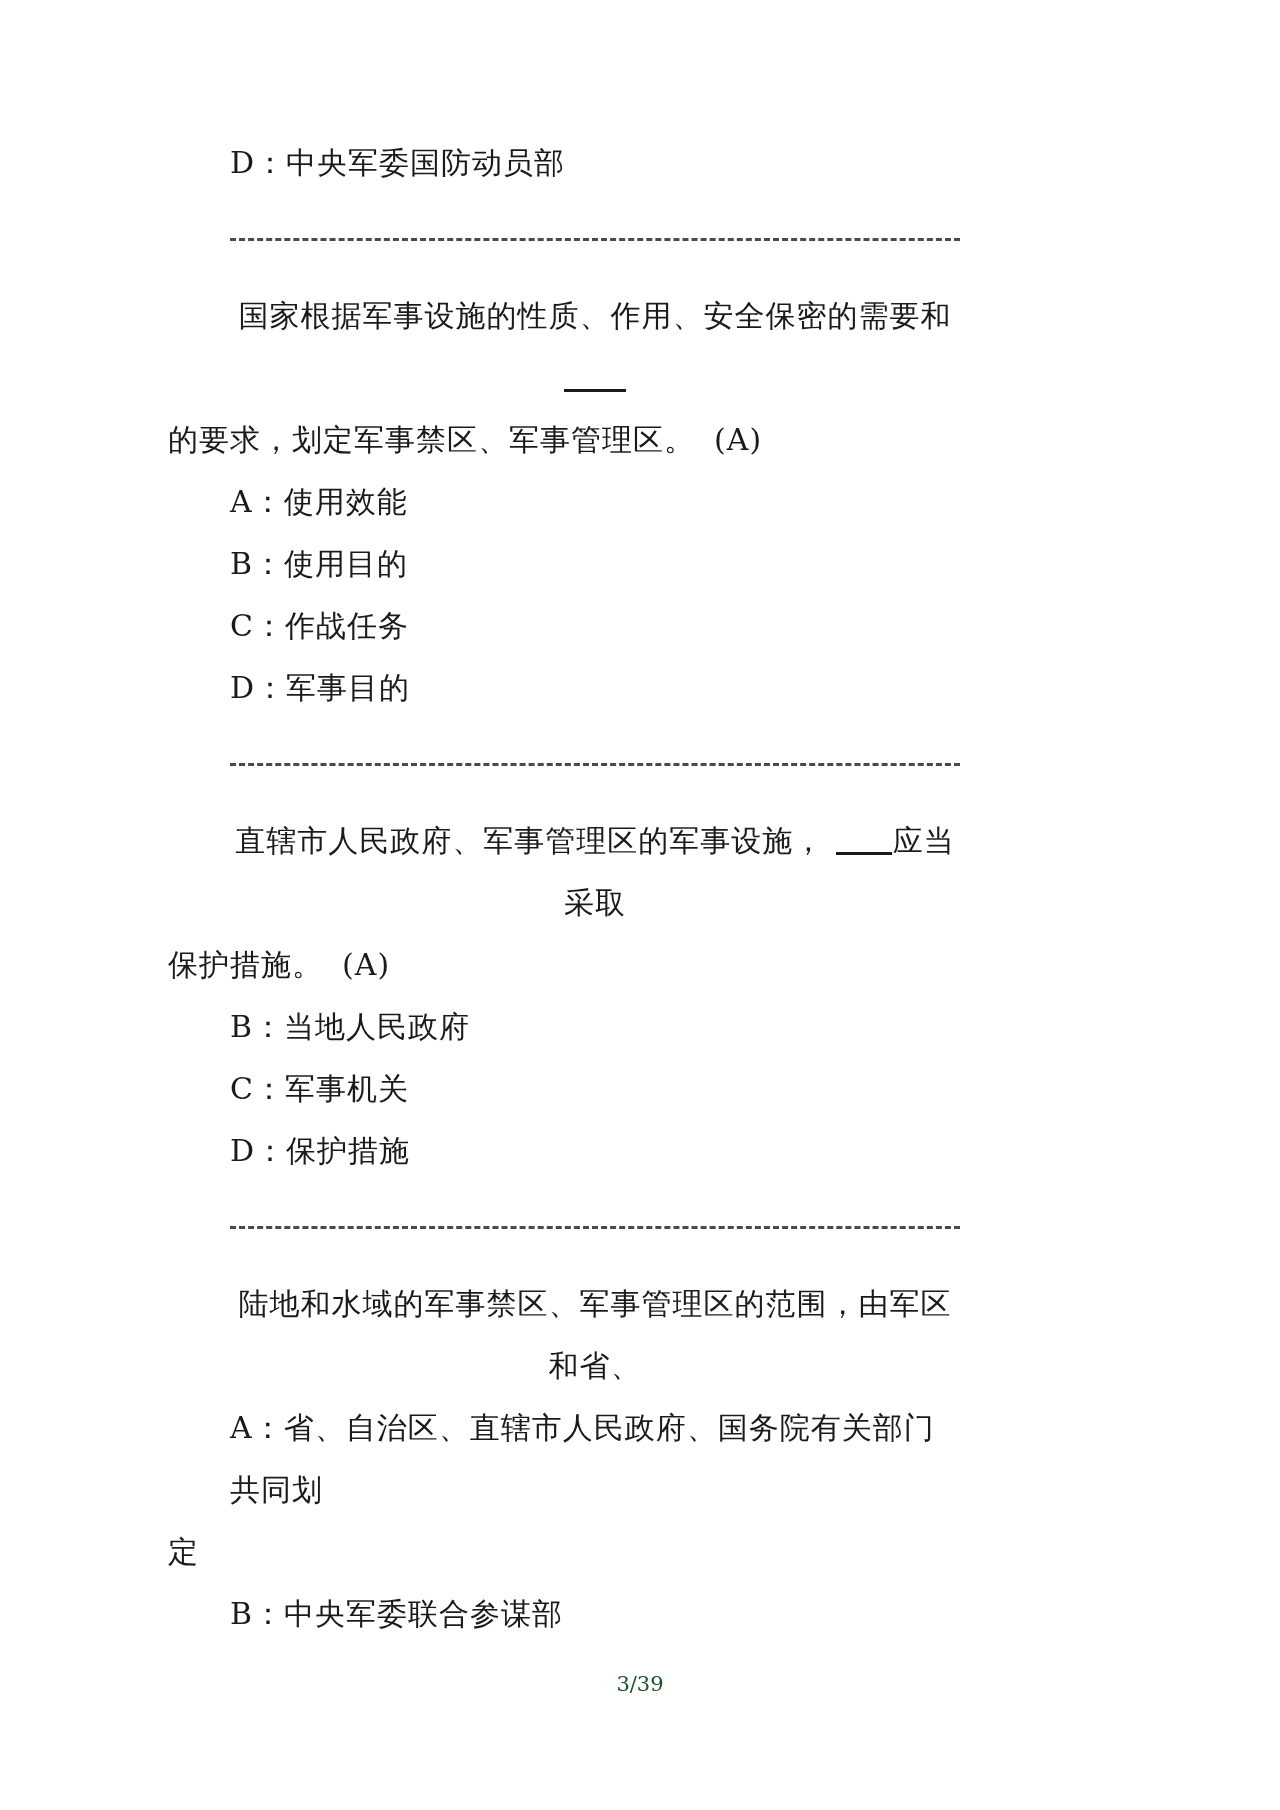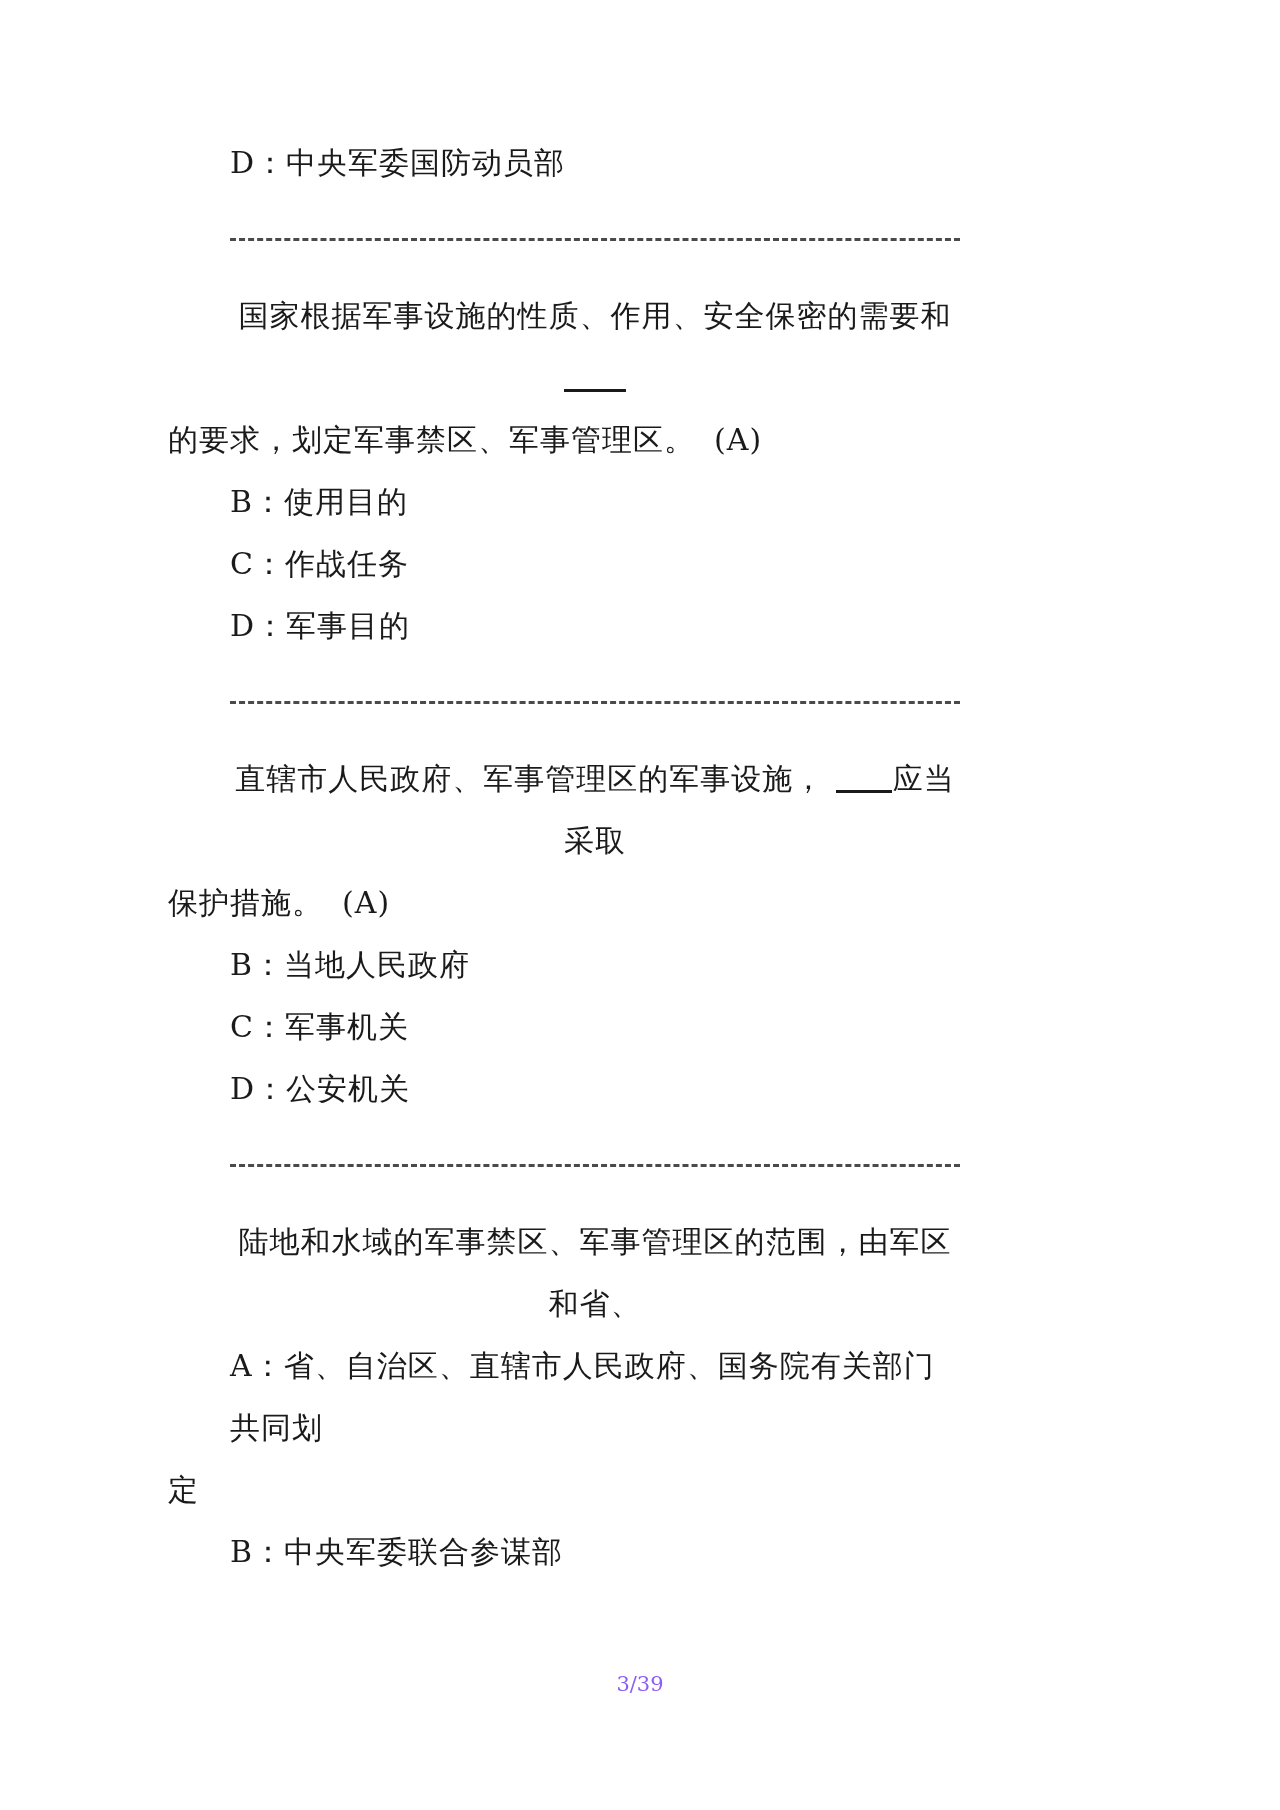--- a/index.html
+++ b/index.html
@@ -83,21 +83,21 @@
 
   .spacer-sm { height: 18px; }
 
   .footer {
     position: absolute;
     left: 0;
     top: 1672px;
     width: 1280px;
     text-align: center;
     font-size: 21px;
-    color: #8b5cf6;
+    color: #14532d;
     font-family: "DejaVu Serif", "Liberation Serif", serif;
   }
 
   .ans { letter-spacing: 0; }
 </style>
 </head>
 <body>
 
 <div class="page">
 
@@ -106,35 +106,36 @@
     <div class="line option">D：中央军委国防动员部</div>
 
     <div class="spacer-sm"></div>
     <div class="separator"></div>
     <div class="spacer-sm"></div>
 
     <div class="line stem-first"><span>国家根据军事设施的性质、作用、安全保密的需要和</span><span class="blank"></span><span></span></div>
 
     <div class="line stem-cont"><span>的要求，划定军事禁区、军事管理区。</span><span class="ans">&nbsp;&nbsp;</span><span>(A)</span></div>
 
+    <div class="line option">A：使用效能</div>
     <div class="line option">B：使用目的</div>
     <div class="line option">C：作战任务</div>
     <div class="line option">D：军事目的</div>
 
     <div class="spacer-sm"></div>
     <div class="separator"></div>
     <div class="spacer-sm"></div>
 
     <div class="line stem-first"><span>直辖市人民政府、军事管理区的军事设施，</span>&nbsp;<span class="blank-sm"></span><span>应当采取</span></div>
 
     <div class="line stem-cont"><span>保护措施。</span><span class="ans">&nbsp;&nbsp;</span><span>(A)</span></div>
 
     <div class="line option">B：当地人民政府</div>
     <div class="line option">C：军事机关</div>
-    <div class="line option">D：公安机关</div>
+    <div class="line option">D：保护措施</div>
 
     <div class="spacer-sm"></div>
     <div class="separator"></div>
     <div class="spacer-sm"></div>
 
     <div class="line stem-first"><span>陆地和水域的军事禁区、军事管理区的范围，由军区和省、</span></div>
 
 
     <div class="line option">A：省、自治区、直辖市人民政府、国务院有关部门共同划</div>
     <div class="line stem-cont">定</div>

